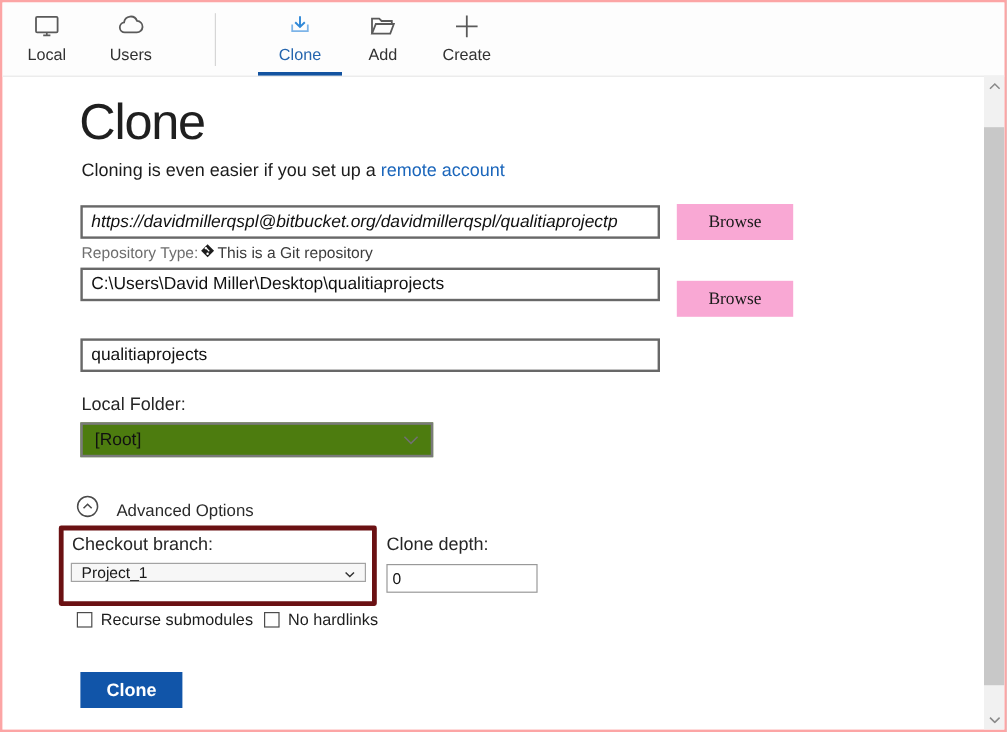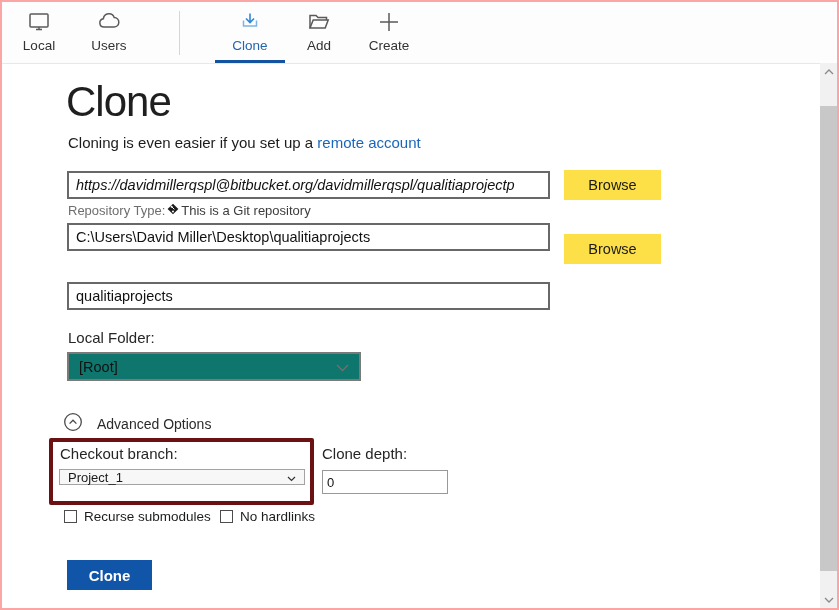--- a/index.html
+++ b/index.html
@@ -48,36 +48,36 @@
     position: absolute; height: 28px; border: 2px solid #686868; background:#fff;
     font-family: "Liberation Sans", sans-serif; font-size: 14.5px; color: #111;
     padding: 0 7px; outline: none;
   }
   .input-url  { left: 65px; top: 169px; width: 483px; font-style: italic; }
   .input-dest { left: 65px; top: 221px; width: 483px; }
   .input-name { left: 65px; top: 280px; width: 483px; }
 
   .browse-btn {
     position: absolute; left: 562px; width: 97px; height: 30px;
-    background: #fde047; border: none; font-family: Liberation Sans, sans-serif;
+    background: #f9a8d4; border: none; font-family: Liberation Serif, serif;
     font-size: 14.5px; color: #1a1a1a; cursor: pointer;
   }
   .browse-1 { top: 168px; }
   .browse-2 { top: 232px; }
 
   .repo-type { position: absolute; left: 66px; top: 200px; font-size: 13px; color: #6e6e6e;
                display: flex; align-items: center; gap: 1px; }
   .repo-type .status { color: #3c3c3c; }
 
   .field-label { position: absolute; font-size: 15px; color: #262626; }
   .lbl-localfolder { left: 66px; top: 327px; }
 
   .dd-root {
     position: absolute; left: 65px; top: 350px; width: 294px; height: 29px;
-    border: 2px solid #7a7a7a; background: #0f766e; display: flex; align-items: center;
+    border: 2px solid #7a7a7a; background: #4d7c0f; display: flex; align-items: center;
     justify-content: space-between; padding: 0 10px; font-size: 14.5px; color: #111; cursor: default;
   }
 
   .adv-row { position: absolute; left: 61px; top: 410px; display: flex; align-items: center; gap: 14px; cursor: pointer; }
   .adv-row .adv-label { font-size: 14px; color: #2b2b2b; }
 
   .highlight-box {
     position: absolute; left: 47px; top: 436px; width: 265px; height: 67px;
     border: 4px solid #6b1113; border-radius: 2px; pointer-events: none;
   }

